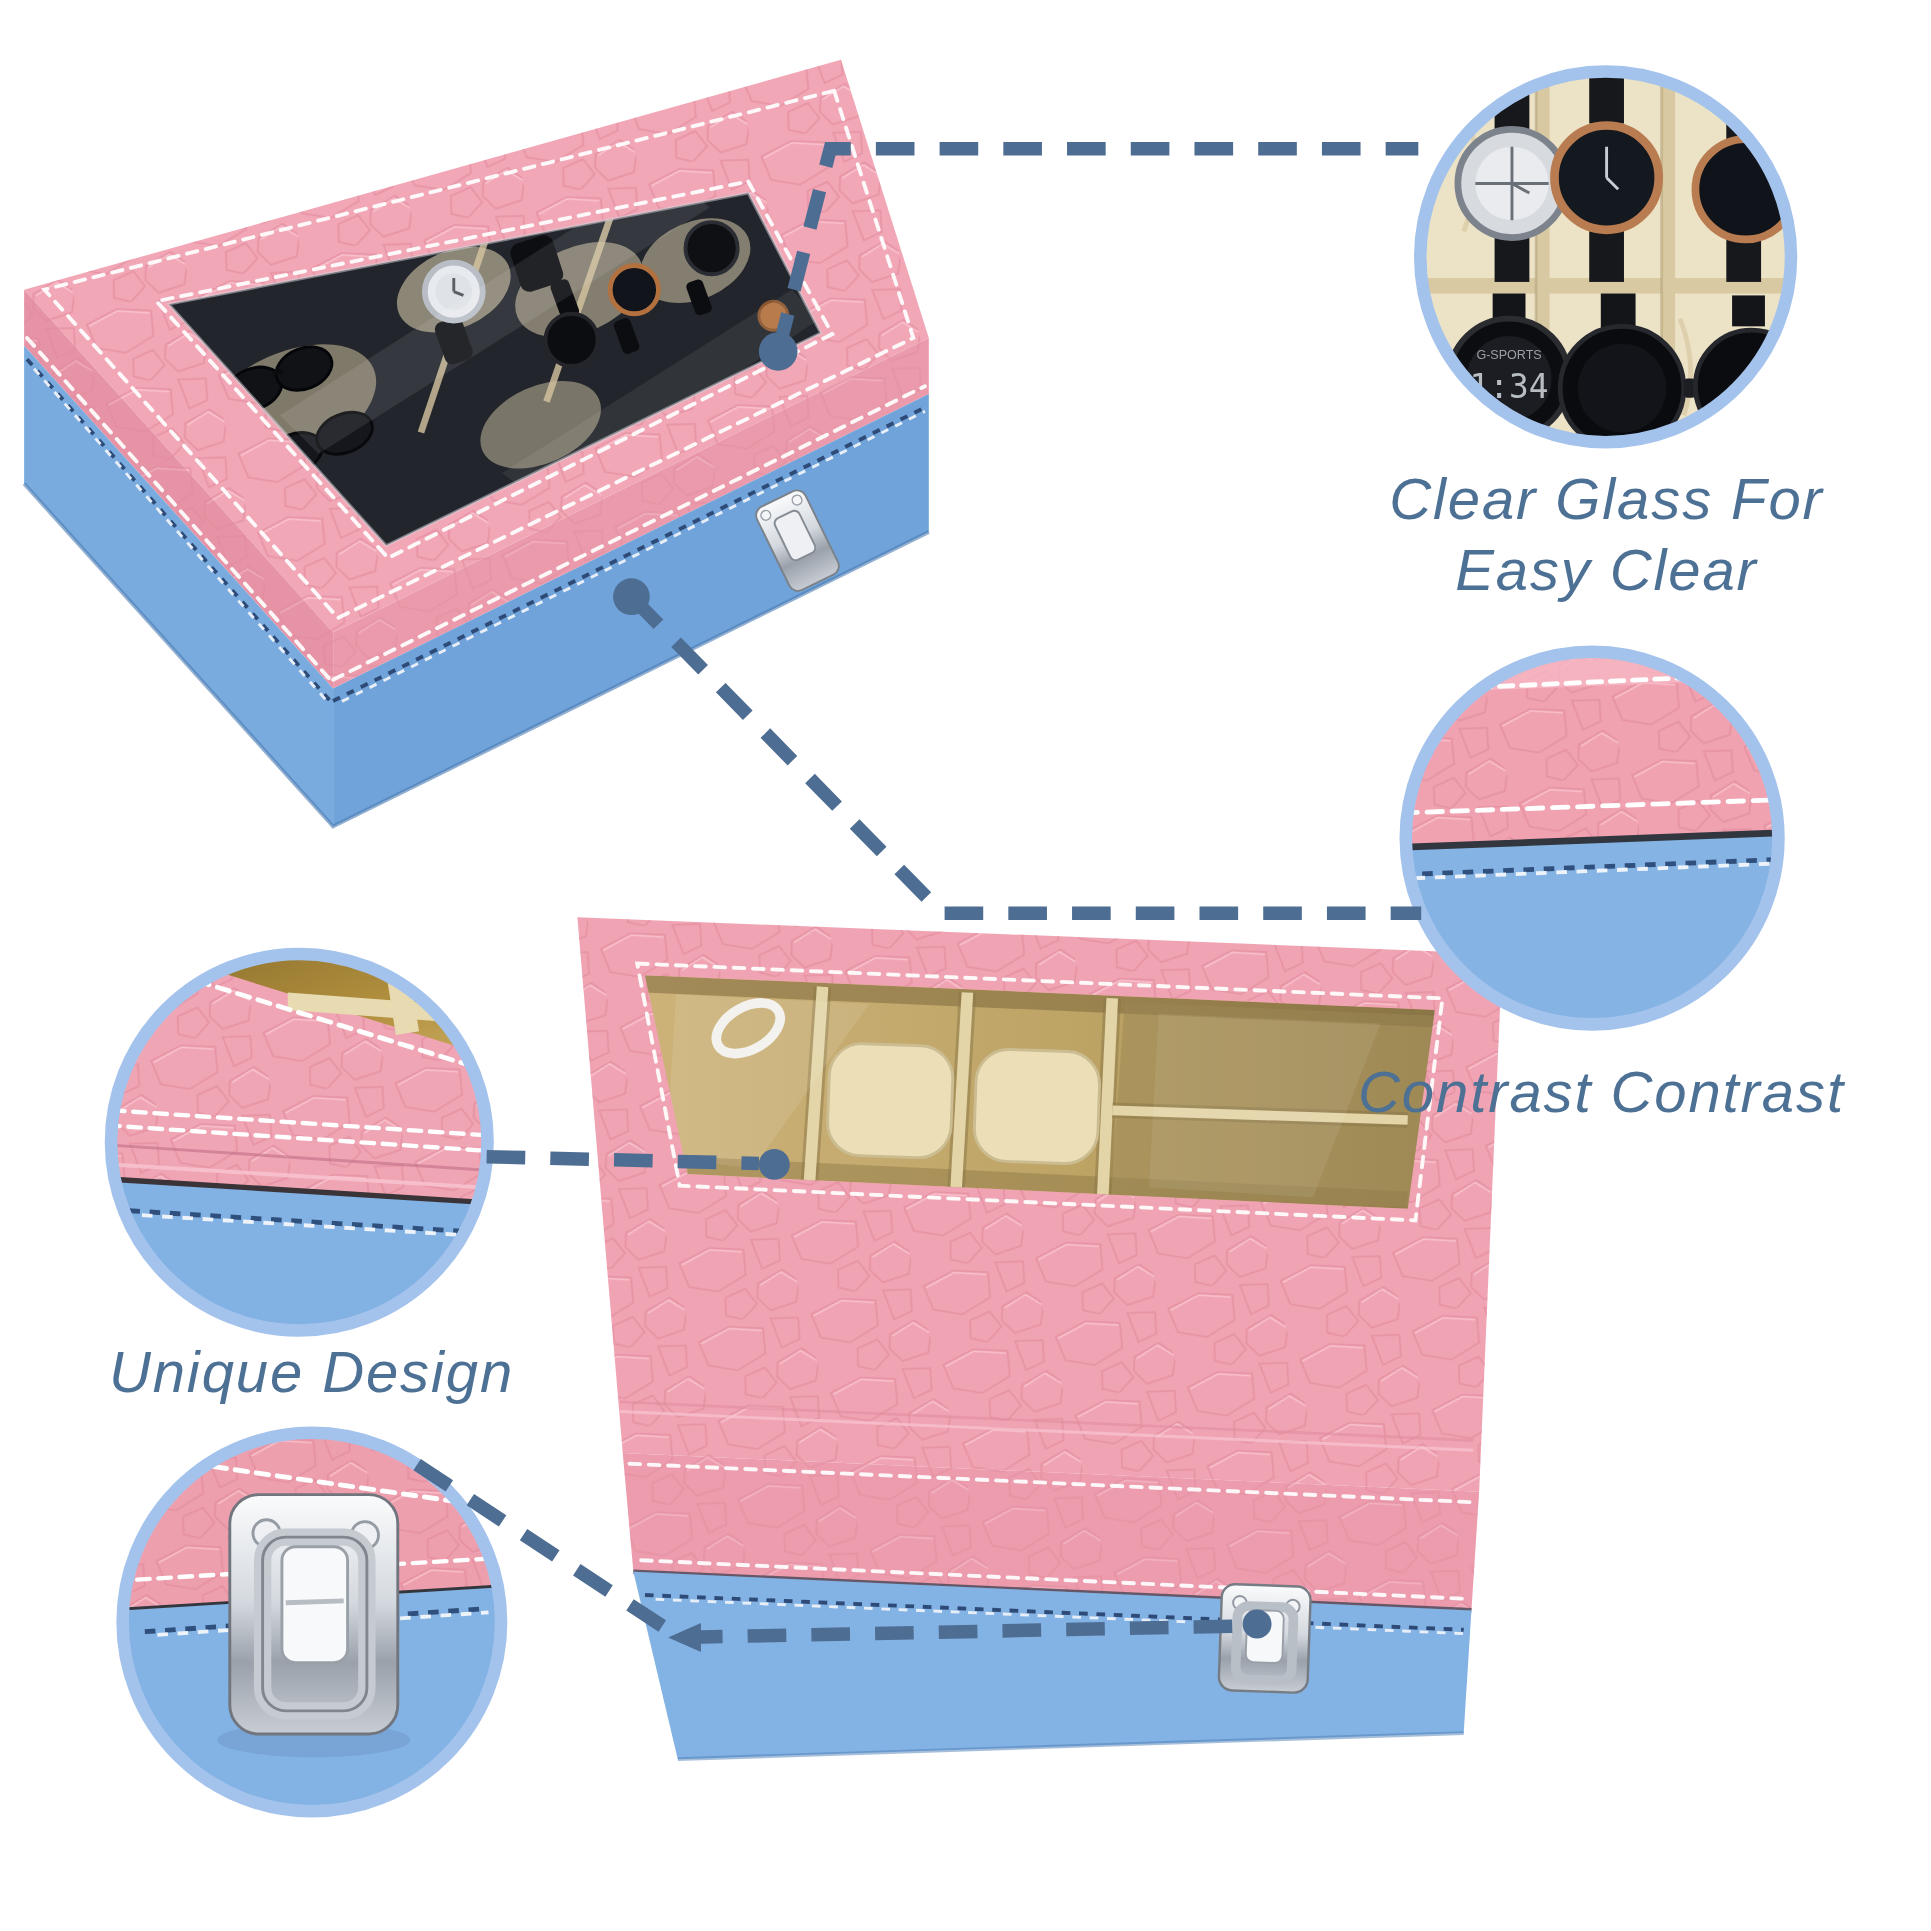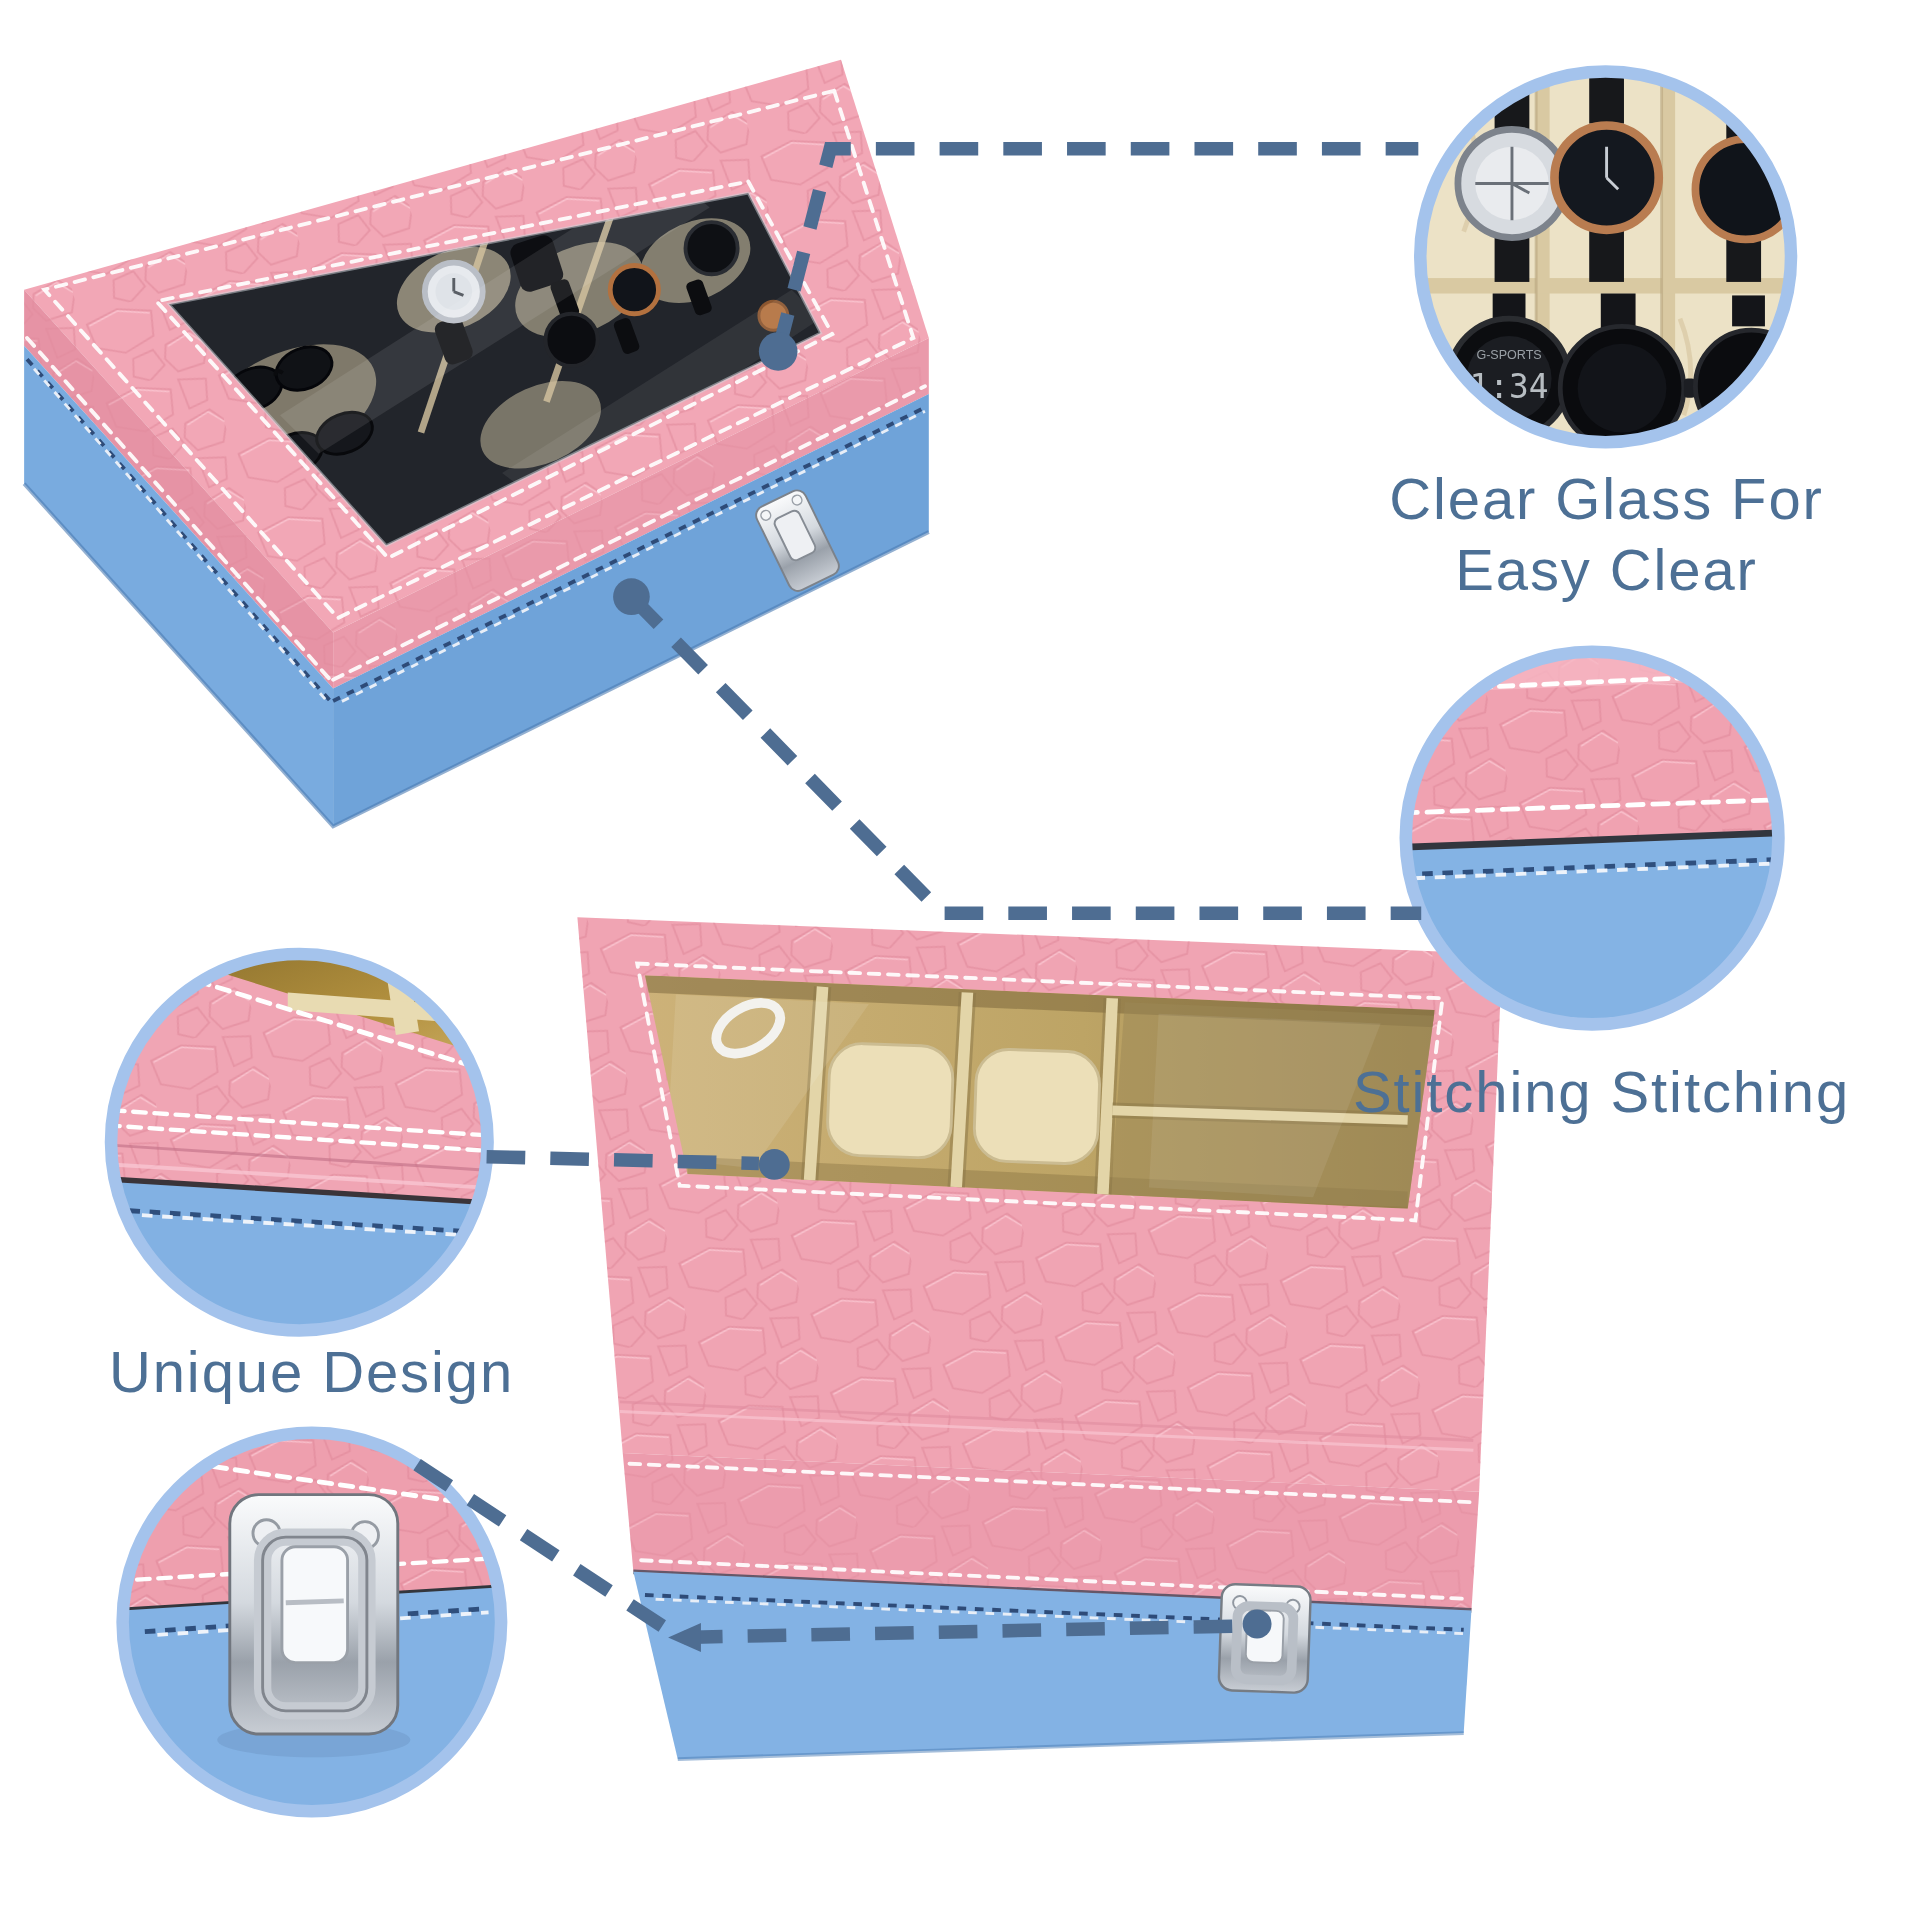--- a/index.html
+++ b/index.html
@@ -1,20 +1,20 @@
 <!DOCTYPE html>
 <html><head>
 <meta charset="utf-8">
 <style>
   html,body{margin:0;padding:0;background:#fff;}
   .canvas{position:relative;width:1931px;height:1931px;background:#ffffff;overflow:hidden;
           font-family:"Liberation Sans",sans-serif;border-radius:29px;}
   .art{position:absolute;left:0;top:0;}
   .label{position:absolute;text-align:center;font-size:58px;letter-spacing:1.9px;
-         color:#4d7095;line-height:71px;}
+         color:#4d7095;line-height:71px;font-style:italic;}
 </style>
 </head>
 <body>
 
 <div class="canvas">
 
 <svg class="art" width="1931" height="1931" viewBox="0 0 2000 2000">
   <defs>
     <pattern id="croc" width="120" height="84" patternUnits="userSpaceOnUse" patternTransform="rotate(-14)">
       <g fill="none" stroke="#dd8496" stroke-width="2" opacity="0.5">
@@ -293,17 +293,17 @@
     <circle cx="654" cy="618" r="19" fill="#4e6d92"></circle>
     <circle cx="802" cy="1206" r="16" fill="#4e6d92"></circle>
     <circle cx="1302" cy="1682" r="15" fill="#4e6d92"></circle>
   </g>
 </svg>
 
 <div class="label" style="left:1317px;top:463px;width:579px;">
   <div>Clear Glass For</div>
   <div>Easy Clear</div>
 </div>
-<div class="label" style="left:1312px;top:1056px;width:579px;">Stitching Stitching</div>
+<div class="label" style="left:1312px;top:1056px;width:579px;">Contrast Contrast</div>
 <div class="label" style="left:22px;top:1336px;width:579px;">Unique Design</div>
 
 </div>
 
 
 </body></html>

